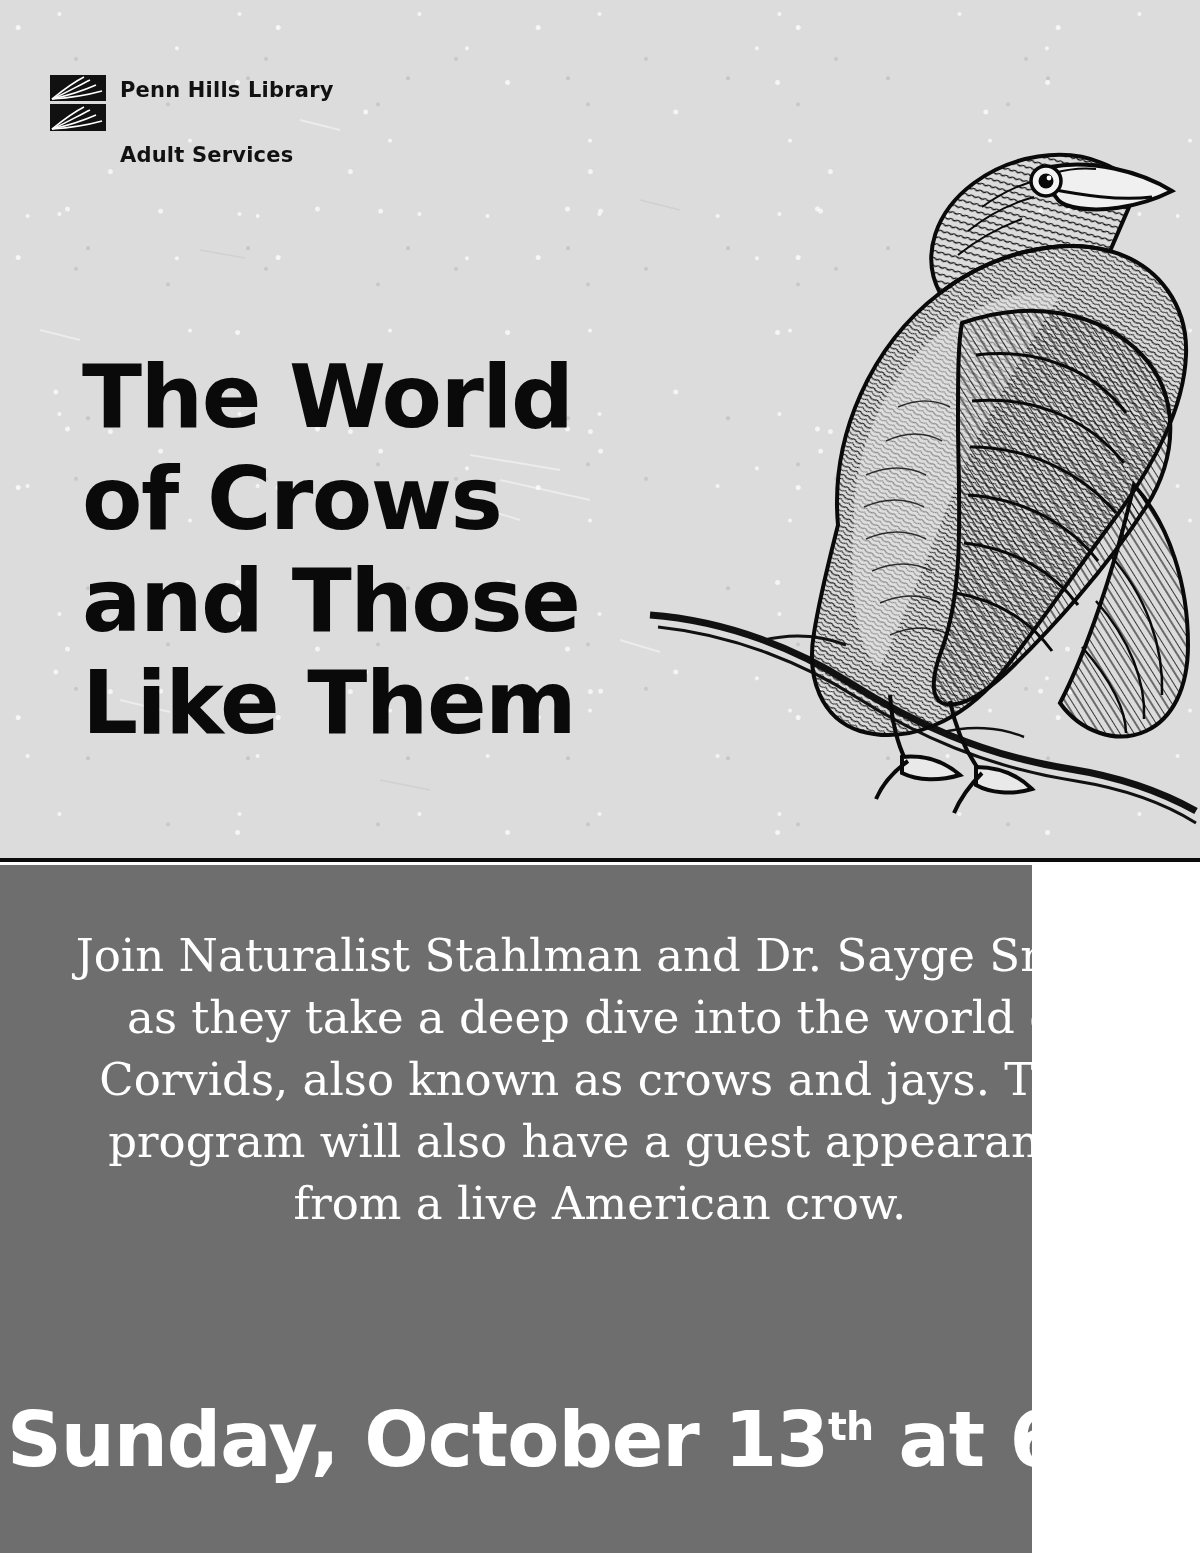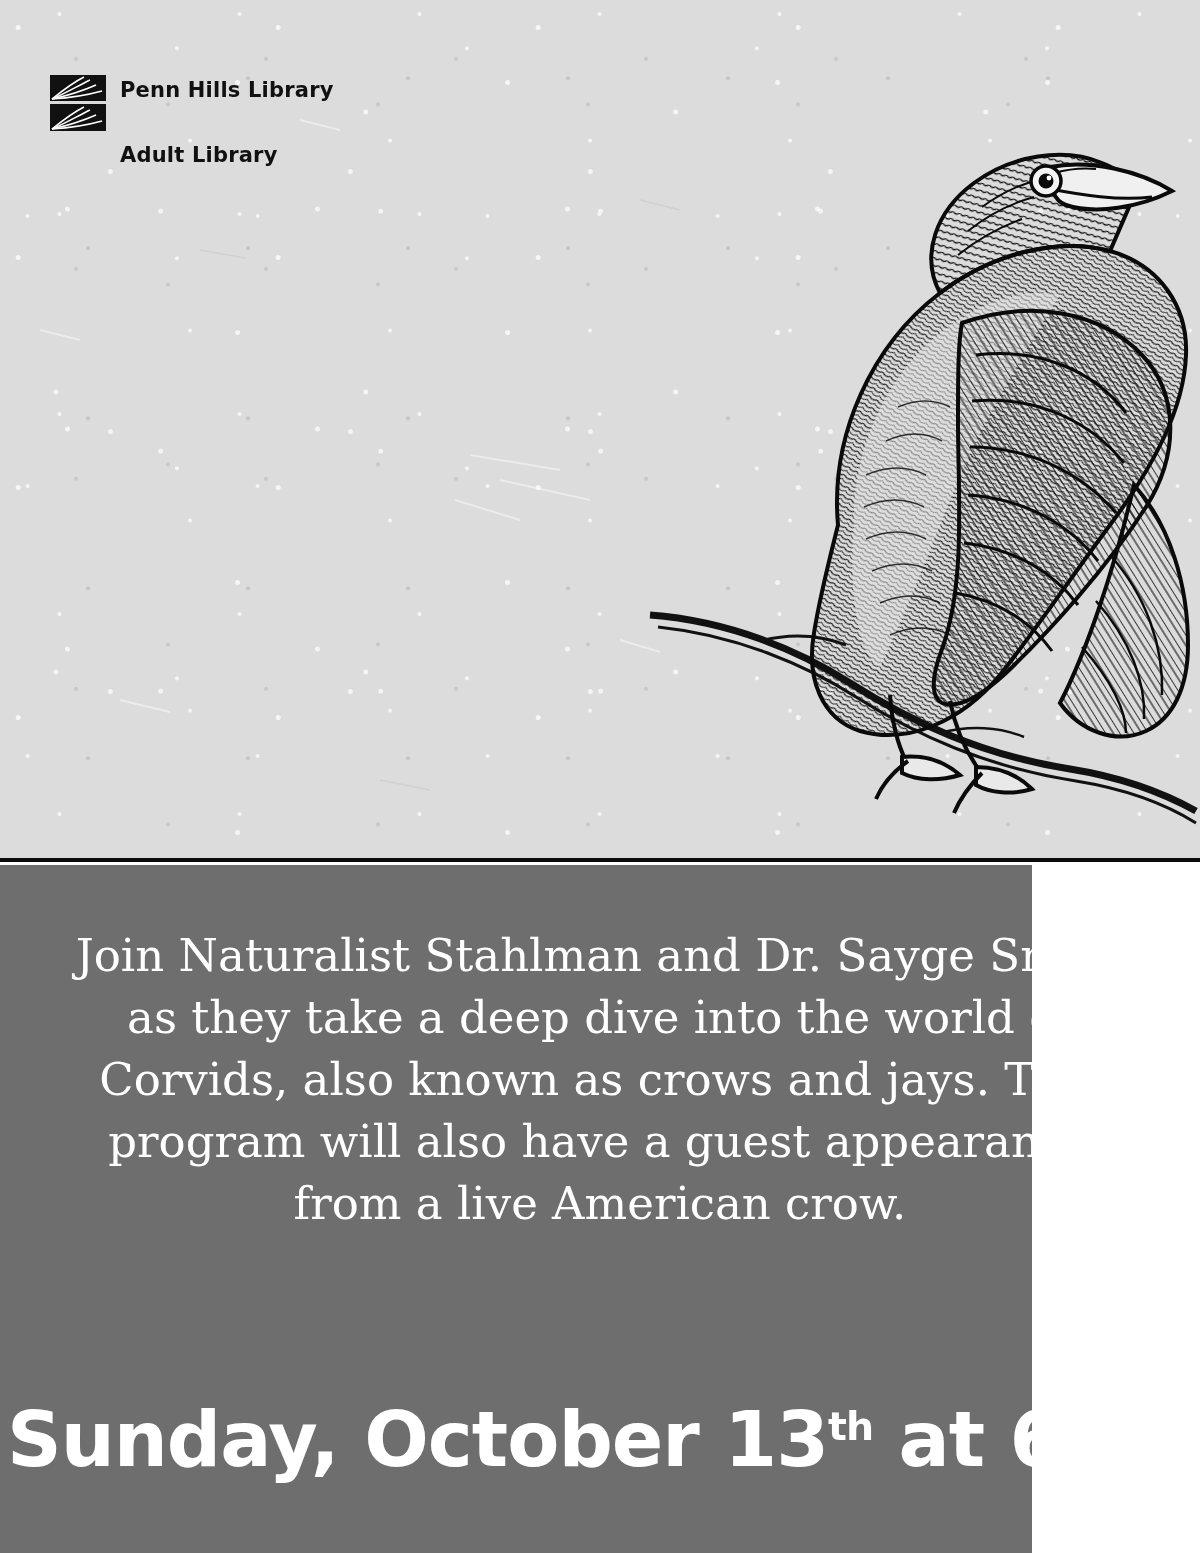--- a/index.html
+++ b/index.html
@@ -214,25 +214,31 @@
         </g>
         <g stroke="#ffffff" stroke-width="1.6" fill="none">
           <path d="M2 54 C12 46 22 38 34 32"></path>
           <path d="M2 54 C14 49 26 42 40 35"></path>
           <path d="M2 54 C16 51 30 47 46 40"></path>
           <path d="M2 54 C18 53 34 51 52 46"></path>
         </g>
       </svg>
       <div class="logo-text">
         <div class="logo-line1">Penn Hills Library</div>
-        <div class="logo-line2">Adult Library</div>
+        <div class="logo-line2">Adult Services</div>
       </div>
     </div>
 
 
+    <div class="title-sub">
+      <span>The World</span>
+      <span>of Crows</span>
+      <span>and Those</span>
+      <span>Like Them</span>
+    </div>
 
     <div class="crow-art">
       <svg viewBox="0 0 560 800">
         <defs>
           <pattern id="feathertex" width="9" height="9" patternUnits="userSpaceOnUse" patternTransform="rotate(30)">
             <path d="M0 0 Q4.5 4 9 0" stroke="#101010" stroke-width="1.1" fill="none"></path>
             <path d="M0 4.5 Q4.5 8.5 9 4.5" stroke="#101010" stroke-width="1" fill="none"></path>
           </pattern>
           <pattern id="wingtex" width="12" height="12" patternUnits="userSpaceOnUse" patternTransform="rotate(58)">
             <path d="M0 0 L12 0" stroke="#0d0d0d" stroke-width="1.6"></path>

